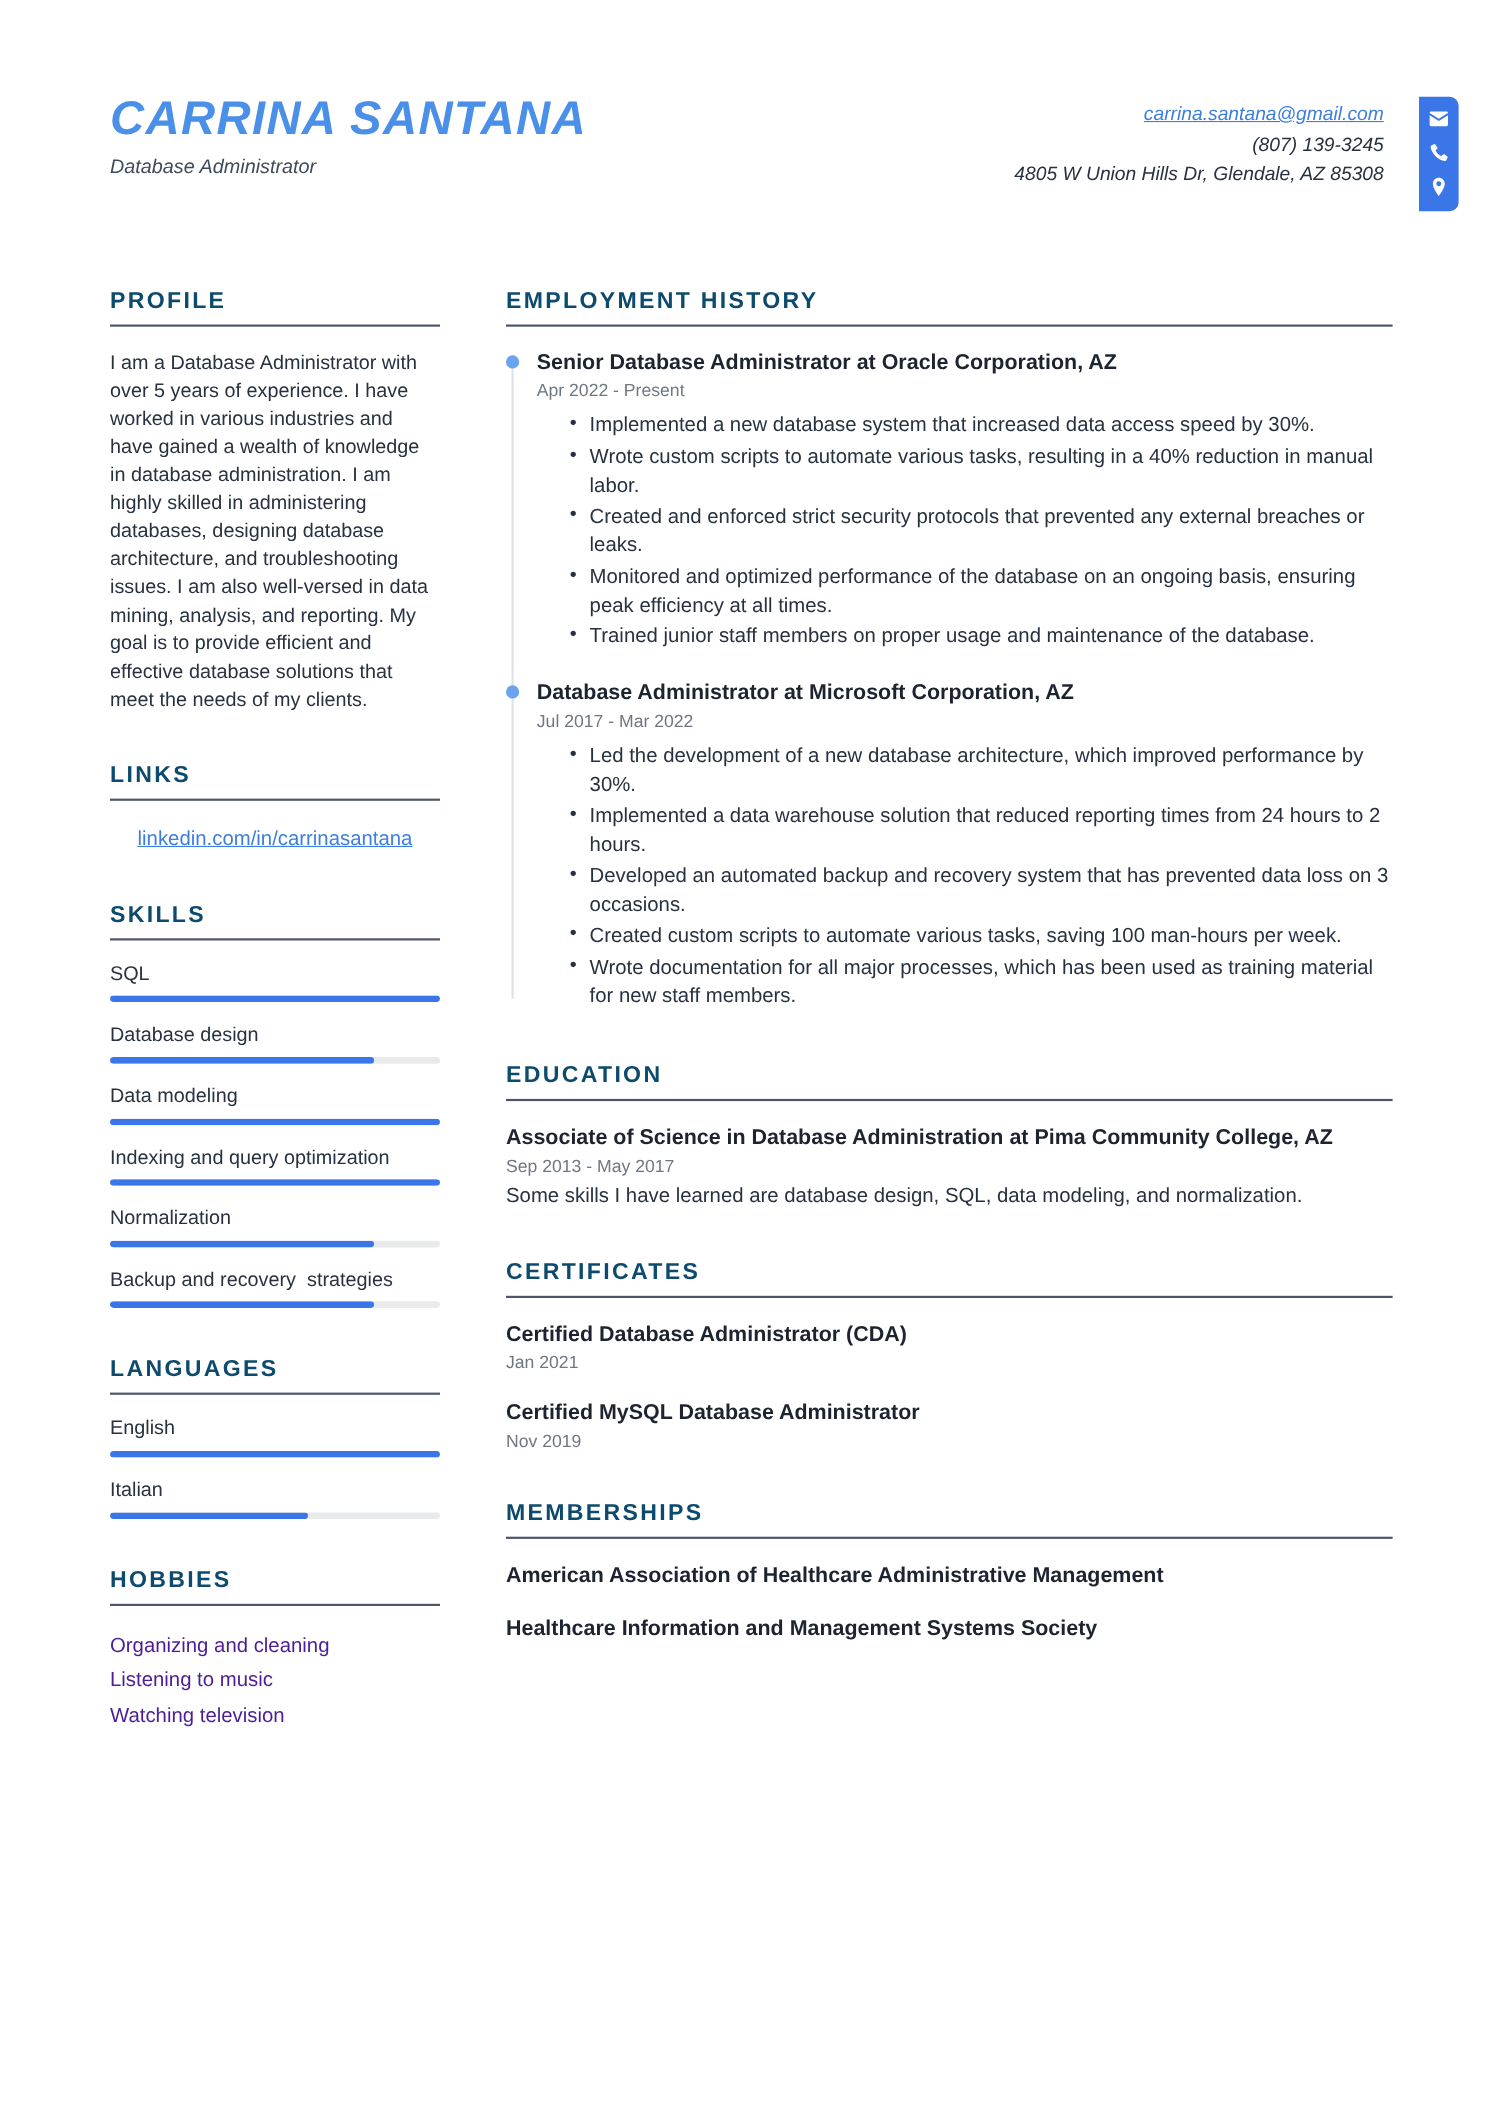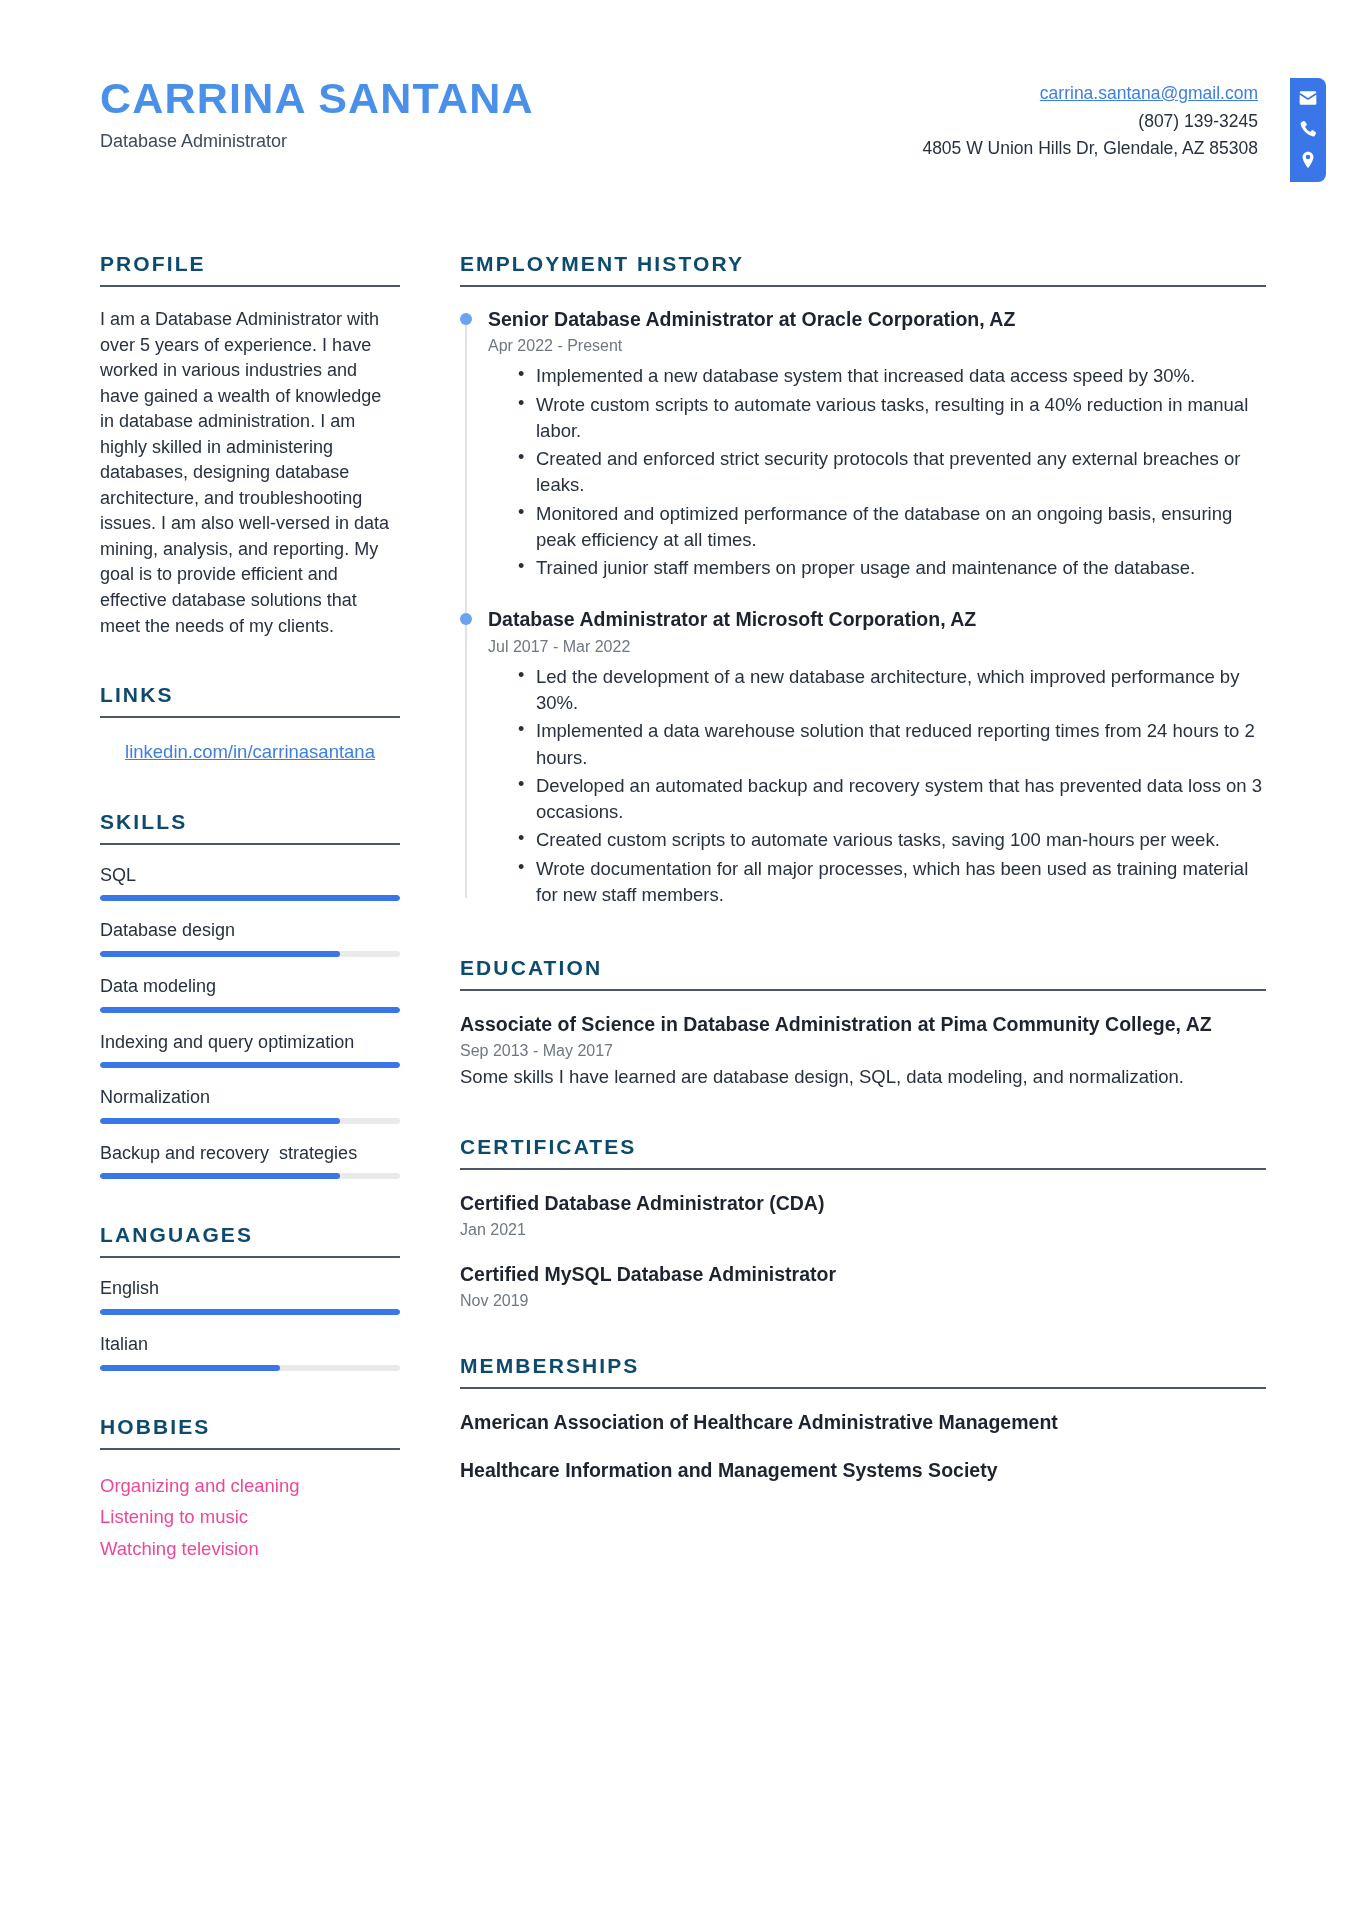--- a/index.html
+++ b/index.html
@@ -19,21 +19,22 @@
     min-height: 1931px;
     padding: 0;
   }
 
   
   .header {
     display: flex;
     align-items: flex-start;
     justify-content: space-between;
     padding: 72px 0 0 0;
-    margin: 4px 0 0 0;
+    margin: 14px 0 0 0;
+    font-style: italic;
   }
   .header-left { padding-left: 100px; }
   .full-name {
     font-size: 43px;
     font-weight: 700;
     letter-spacing: 1.2px;
     color: #4a90e8;
     line-height: 1.05;
     margin: 0;
     white-space: nowrap;
@@ -148,21 +149,21 @@
   .bar-fill {
     height: 6px;
     background: #3b76e8;
     border-radius: 3px;
   }
 
   
   .hobby-item {
     font-size: 18.5px;
     line-height: 1.72;
-    color: #ec4899;
+    color: #4c1d95;
   }
 
   
   .timeline {
     position: relative;
     padding-left: 0;
   }
   .tl-line {
     position: absolute;
     left: 5px;

